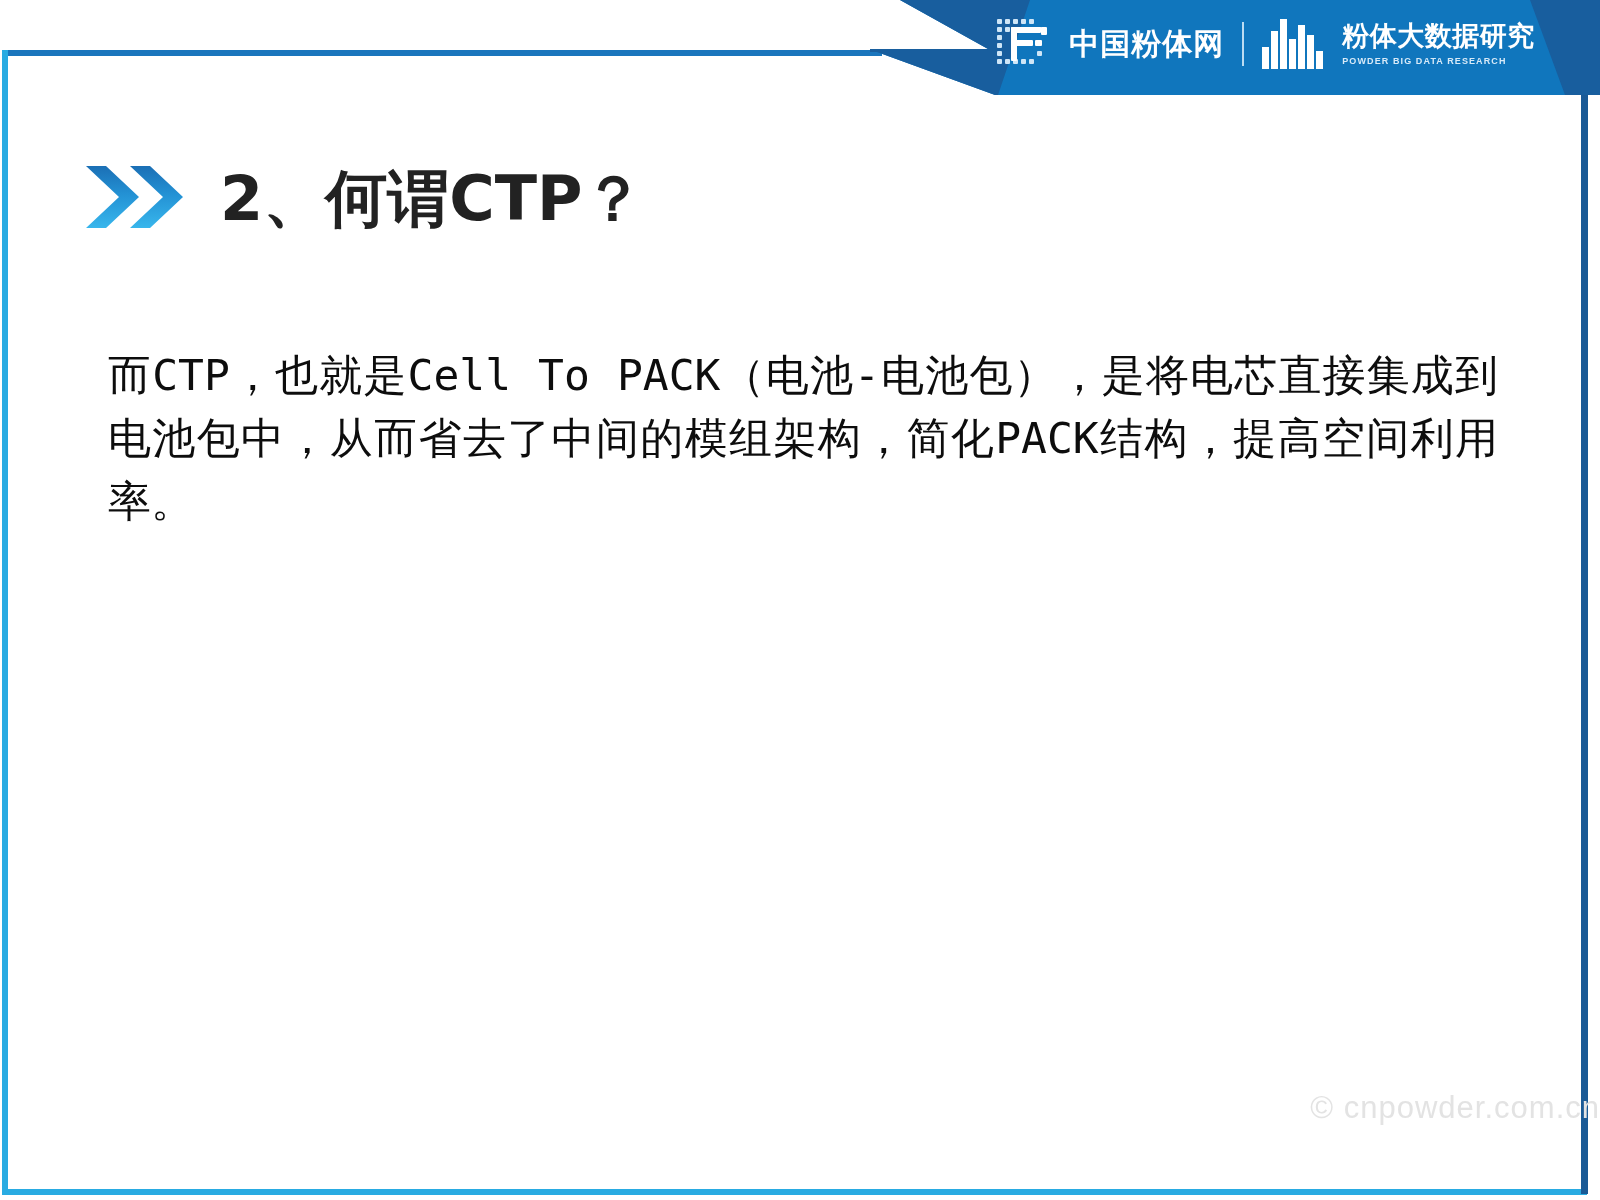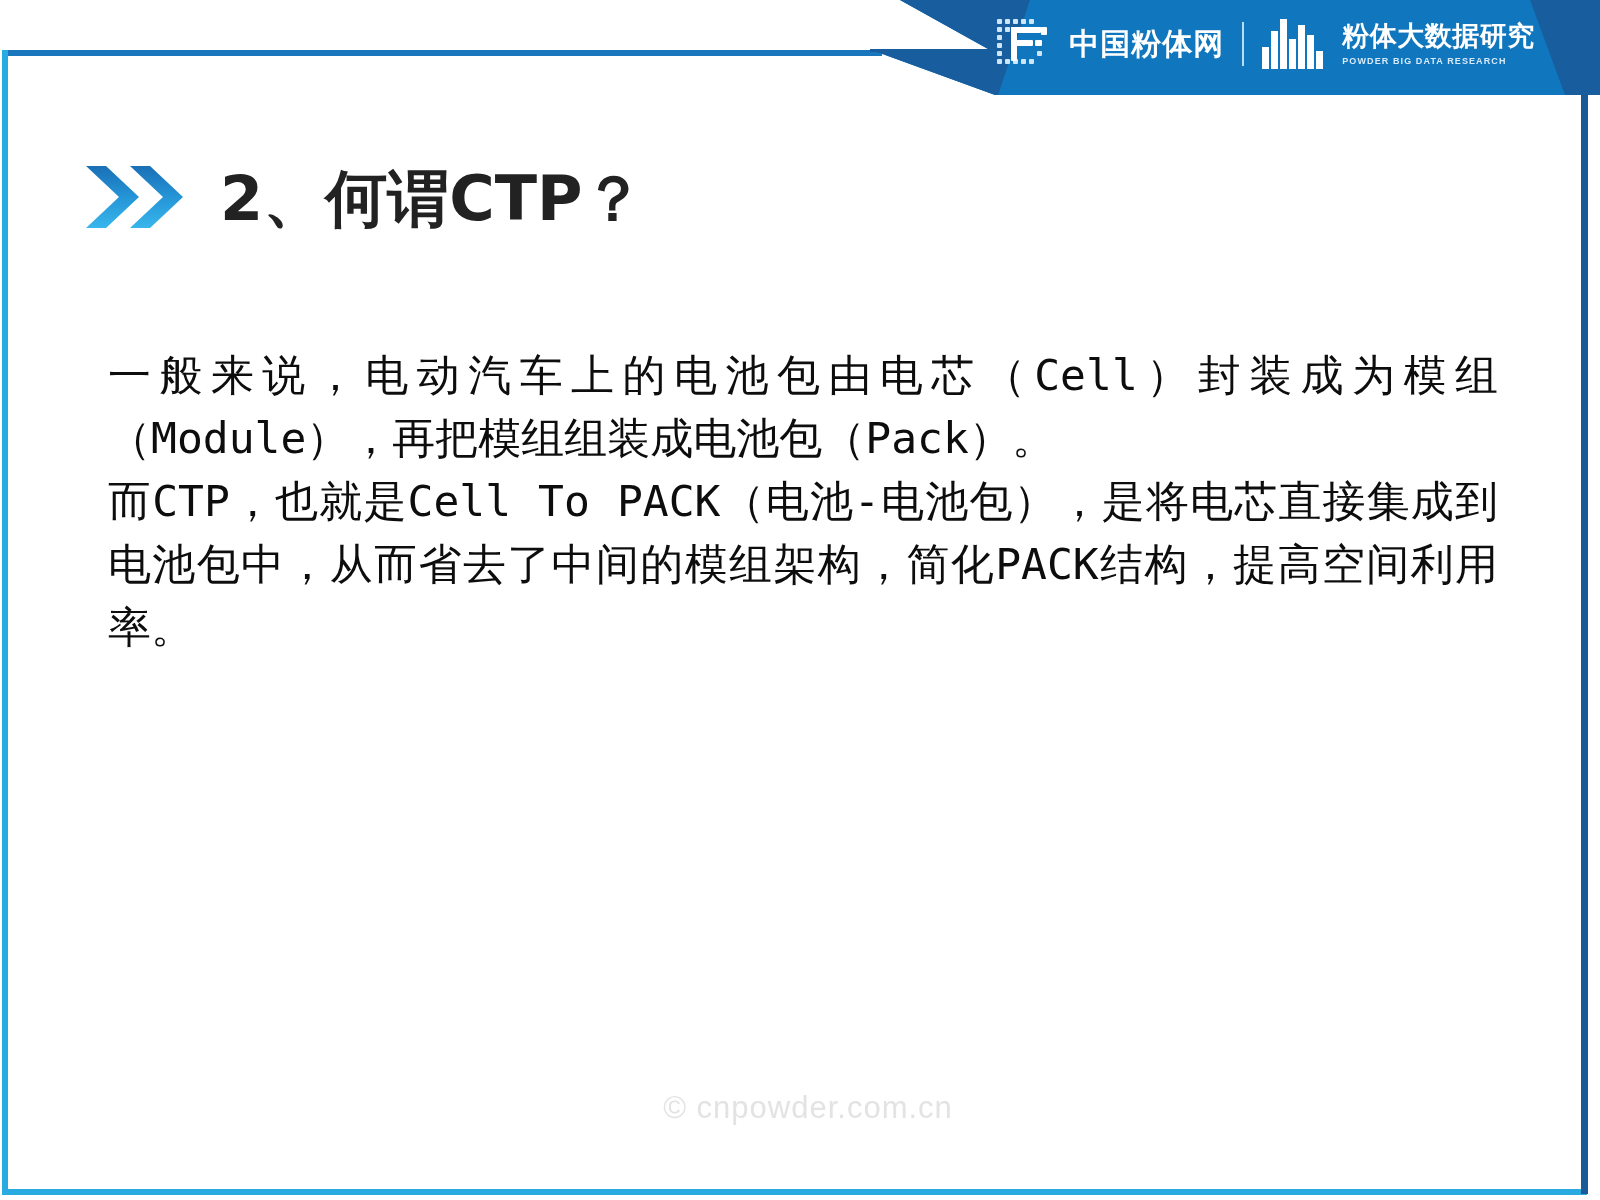--- a/index.html
+++ b/index.html
@@ -223,21 +223,21 @@
   }
   .para + .para {
   }
 
   
   .watermark {
     position: absolute;
     left: 0;
     right: 0;
     top: 1090px;
-    text-align: center;
+    text-align: right;
     font-family: "Liberation Sans", sans-serif;
     font-size: 31px;
     color: #e3e3e3;
     letter-spacing: 1px;
     padding-left: 16px;
   }
 </style>
 </head>
 <body>
 
@@ -311,19 +311,18 @@
           <stop offset="100%" stop-color="#38b6ec"></stop>
         </linearGradient>
       </defs>
       <polygon points="2,2 22,2 55,33 22,64 2,64 35,33" fill="url(#chevGrad)"></polygon>
       <polygon points="46,2 66,2 99,33 66,64 46,64 79,33" fill="url(#chevGrad)"></polygon>
     </svg>
     <span class="page-title">2、何谓CTP？</span>
   </div>
 
   <div class="body-copy">
-    <p class="para">一般来说，电动汽车上的电池包由电芯（Cell）封装成为模组（Module），再把模组组装成电池包（Pack）。</p>
     <p class="para">而CTP，也就是Cell To PACK（电池-电池包），是将电芯直接集成到电池包中，从而省去了中间的模组架构，简化PACK结构，提高空间利用率。</p>
   </div>
 
   <div class="watermark">© cnpowder.com.cn</div>
 
 </div>
 
 </body></html>

